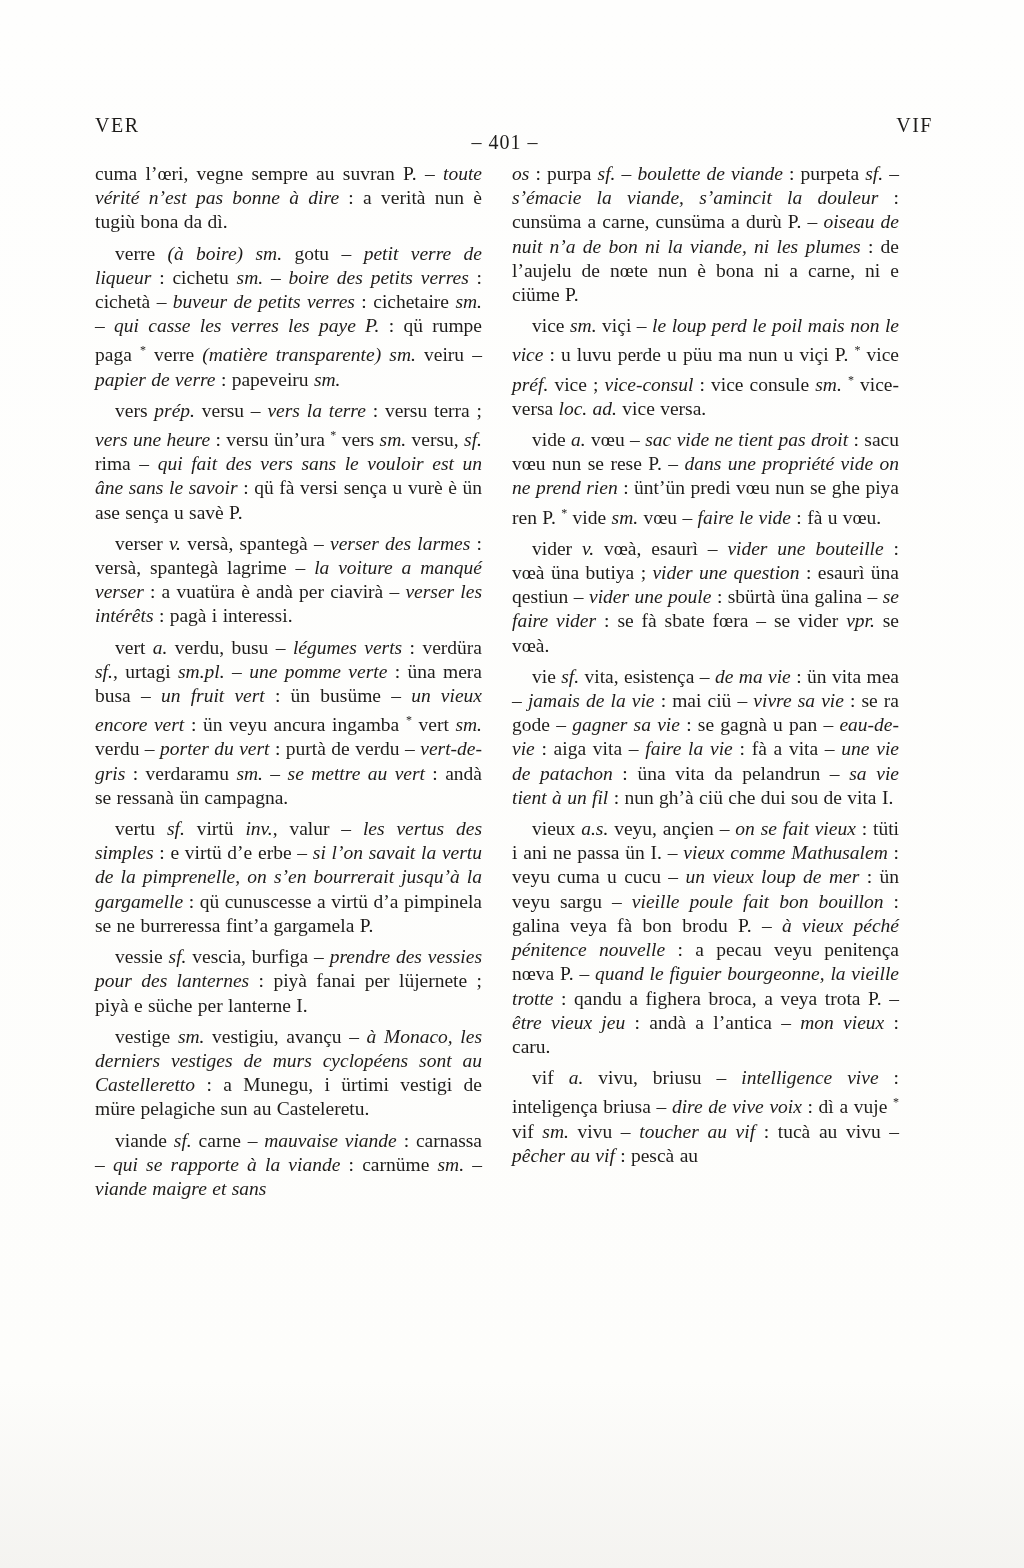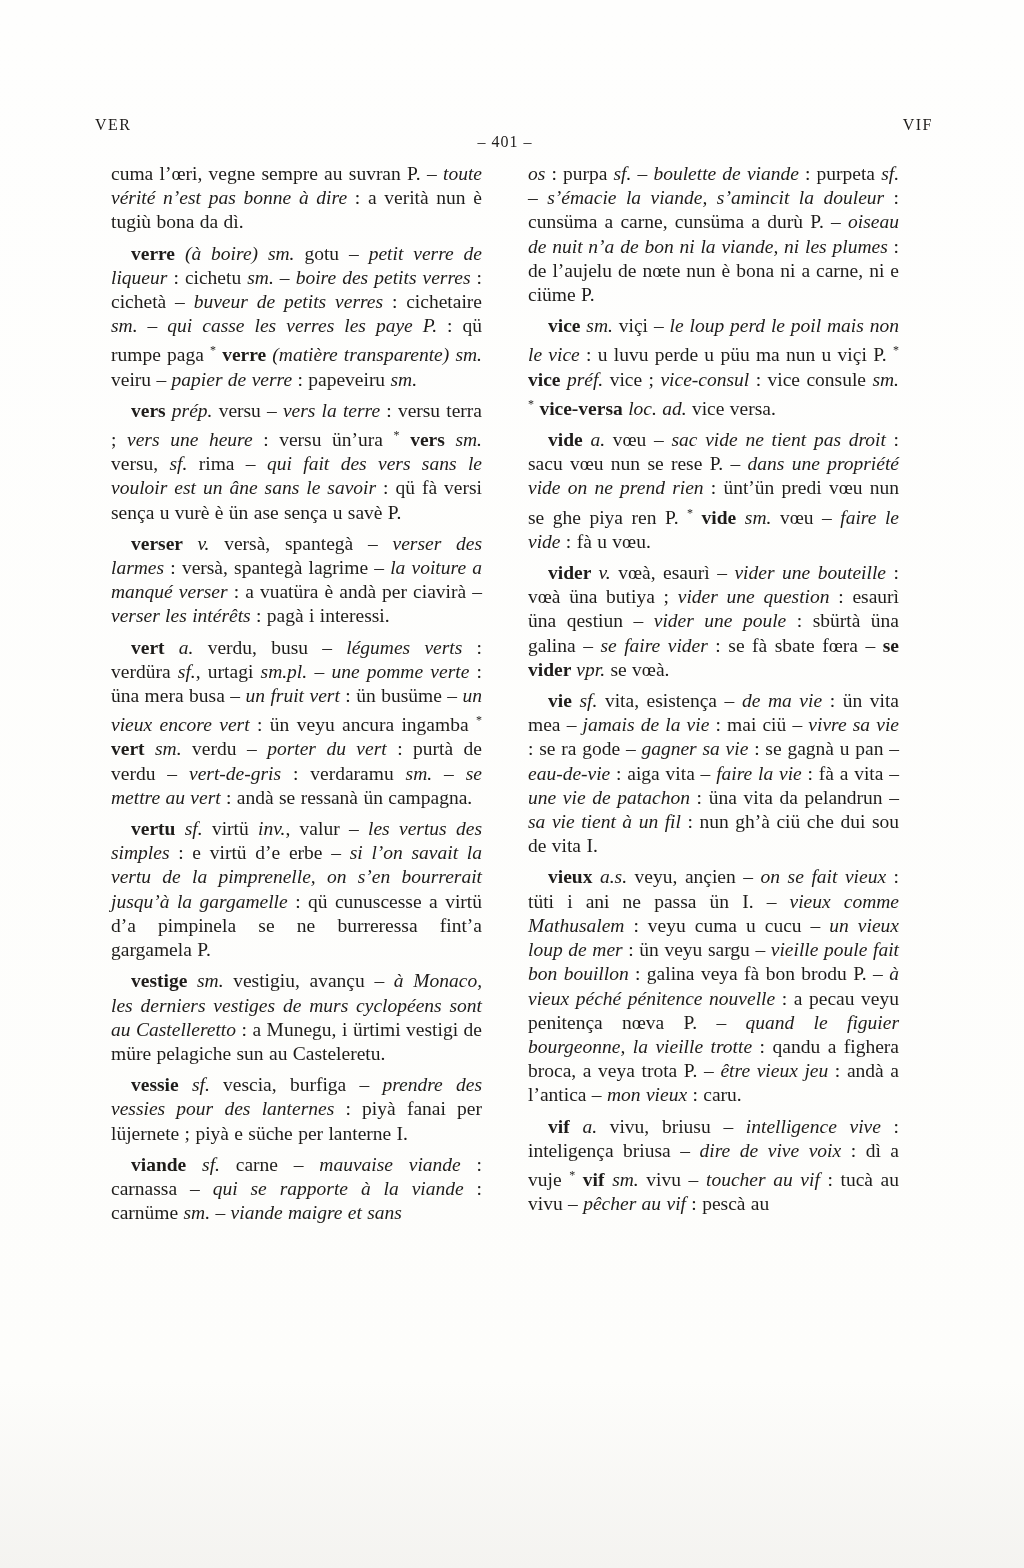--- a/index.html
+++ b/index.html
@@ -8,63 +8,63 @@
     width:1024px; height:1568px;
     margin:0 auto;
     background:#fdfdfb;
     background-image: linear-gradient(180deg, #fefefd 0%, #fdfdfb 88%, #f4f3f0 100%);
     overflow:hidden;
     color:#1e1c1a;
     font-family:"Liberation Serif","DejaVu Serif",serif;
   }
   .running-head {
     position:absolute; top:112px; left:95px; width:838px; height:30px;
-    font-size:16px; line-height:26px;
+    font-size:20px; line-height:26px;
   }
   .running-head .hw-left  { position:absolute; left:0; top:0; letter-spacing:1.5px; }
   .running-head .page-num { position:absolute; left:400px; top:17px; transform:translateX(-50%); letter-spacing:1px;margin-left:10px; }
   .running-head .hw-right { position:absolute; right:0; top:0; letter-spacing:1.5px; }
   .columns {
     position:absolute; top:162px; left:95px; width:804px;
     display:flex; gap:30px;
   }
-  .column { width:387px;margin-left:16px; }
+  .column { width:387px; }
   p.entry {
     margin:0 0 7px 0;
     text-align:justify;
     text-indent:20px;
     font-size:19.5px;
     line-height:24.2px;
     hyphens:auto;
     word-spacing:0.5px;
   }
   p.entry.no-indent { text-indent:0; }
-  .seg-b { font-weight:bold; }
+  .seg-b { font-weight:normal; }
   .seg-i { font-style:italic; }
   .seg-m { font-size:12px; vertical-align:7px; }
 </style>
 </head>
 <body>
 
 <div class="page">
   <div class="running-head">
     <span class="hw-left">VER</span>
     <span class="page-num">– 401 –</span>
     <span class="hw-right">VIF</span>
   </div>
   <div class="columns">
     <div class="column">
         <p class="entry no-indent"><span class="seg-n">cuma l’œri, vegne sempre au suvran P. – </span><span class="seg-i">toute vérité n’est pas bonne à dire</span><span class="seg-n"> : a verità nun è tugiù bona da dì.</span></p>
         <p class="entry"><span class="seg-b">verre </span><span class="seg-i">(à boire) sm. </span><span class="seg-n">gotu – </span><span class="seg-i">petit verre de liqueur</span><span class="seg-n"> : cichetu </span><span class="seg-i">sm.</span><span class="seg-n"> – </span><span class="seg-i">boire des petits verres</span><span class="seg-n"> : cichetà – </span><span class="seg-i">buveur de petits verres</span><span class="seg-n"> : cichetaire </span><span class="seg-i">sm.</span><span class="seg-n"> – </span><span class="seg-i">qui casse les verres les paye P.</span><span class="seg-n"> : qü rumpe paga </span><span class="seg-m">*</span><span class="seg-b"> verre </span><span class="seg-i">(matière transparente) sm. </span><span class="seg-n">veiru – </span><span class="seg-i">papier de verre</span><span class="seg-n"> : papeveiru </span><span class="seg-i">sm.</span></p>
         <p class="entry"><span class="seg-b">vers </span><span class="seg-i">prép. </span><span class="seg-n">versu – </span><span class="seg-i">vers la terre</span><span class="seg-n"> : versu terra ; </span><span class="seg-i">vers une heure</span><span class="seg-n"> : versu ün’ura </span><span class="seg-m">*</span><span class="seg-b"> vers </span><span class="seg-i">sm. </span><span class="seg-n">versu, </span><span class="seg-i">sf. </span><span class="seg-n">rima – </span><span class="seg-i">qui fait des vers sans le vouloir est un âne sans le savoir</span><span class="seg-n"> : qü fà versi sença u vurè è ün ase sença u savè P.</span></p>
         <p class="entry"><span class="seg-b">verser </span><span class="seg-i">v. </span><span class="seg-n">versà, spantegà – </span><span class="seg-i">verser des larmes</span><span class="seg-n"> : versà, spantegà lagrime – </span><span class="seg-i">la voiture a manqué verser</span><span class="seg-n"> : a vuatüra è andà per ciavirà – </span><span class="seg-i">verser les intérêts</span><span class="seg-n"> : pagà i interessi.</span></p>
         <p class="entry"><span class="seg-b">vert </span><span class="seg-i">a. </span><span class="seg-n">verdu, busu – </span><span class="seg-i">légumes verts</span><span class="seg-n"> : verdüra </span><span class="seg-i">sf.</span><span class="seg-n">, urtagi </span><span class="seg-i">sm.pl.</span><span class="seg-n"> – </span><span class="seg-i">une pomme verte</span><span class="seg-n"> : üna mera busa – </span><span class="seg-i">un fruit vert</span><span class="seg-n"> : ün busüme – </span><span class="seg-i">un vieux encore vert</span><span class="seg-n"> : ün veyu ancura ingamba </span><span class="seg-m">*</span><span class="seg-b"> vert </span><span class="seg-i">sm. </span><span class="seg-n">verdu – </span><span class="seg-i">porter du vert</span><span class="seg-n"> : purtà de verdu – </span><span class="seg-i">vert-de-gris</span><span class="seg-n"> : verdaramu </span><span class="seg-i">sm.</span><span class="seg-n"> – </span><span class="seg-i">se mettre au vert</span><span class="seg-n"> : andà se ressanà ün campagna.</span></p>
         <p class="entry"><span class="seg-b">vertu </span><span class="seg-i">sf. </span><span class="seg-n">virtü </span><span class="seg-i">inv.</span><span class="seg-n">, valur – </span><span class="seg-i">les vertus des simples</span><span class="seg-n"> : e virtü d’e erbe – </span><span class="seg-i">si l’on savait la vertu de la pimprenelle, on s’en bourrerait jusqu’à la gargamelle</span><span class="seg-n"> : qü cunuscesse a virtü d’a pimpinela se ne burreressa fint’a gargamela P.</span></p>
+        <p class="entry"><span class="seg-b">vessie </span><span class="seg-i">sf. </span><span class="seg-n">vescia, burfiga – </span><span class="seg-i">prendre des vessies pour des lanternes</span><span class="seg-n"> : piyà fanai per lüjernete ; piyà e süche per lanterne I.</span></p>
         <p class="entry"><span class="seg-b">vestige </span><span class="seg-i">sm. </span><span class="seg-n">vestigiu, avançu – </span><span class="seg-i">à Monaco, les derniers vestiges de murs cyclopéens sont au Castelleretto</span><span class="seg-n"> : a Munegu, i ürtimi vestigi de müre pelagiche sun au Casteleretu.</span></p>
-        <p class="entry"><span class="seg-b">vessie </span><span class="seg-i">sf. </span><span class="seg-n">vescia, burfiga – </span><span class="seg-i">prendre des vessies pour des lanternes</span><span class="seg-n"> : piyà fanai per lüjernete ; piyà e süche per lanterne I.</span></p>
         <p class="entry"><span class="seg-b">viande </span><span class="seg-i">sf. </span><span class="seg-n">carne – </span><span class="seg-i">mauvaise viande</span><span class="seg-n"> : carnassa – </span><span class="seg-i">qui se rapporte à la viande</span><span class="seg-n"> : carnüme </span><span class="seg-i">sm.</span><span class="seg-n"> – </span><span class="seg-i">viande maigre et sans</span></p>
       </div>
     <div class="column">
         <p class="entry no-indent"><span class="seg-i">os</span><span class="seg-n"> : purpa </span><span class="seg-i">sf.</span><span class="seg-n"> – </span><span class="seg-i">boulette de viande</span><span class="seg-n"> : purpeta </span><span class="seg-i">sf.</span><span class="seg-n"> – </span><span class="seg-i">s’émacie la viande, s’amincit la douleur</span><span class="seg-n"> : cunsüma a carne, cunsüma a durù P. – </span><span class="seg-i">oiseau de nuit n’a de bon ni la viande, ni les plumes</span><span class="seg-n"> : de l’aujelu de nœte nun è bona ni a carne, ni e ciüme P.</span></p>
         <p class="entry"><span class="seg-b">vice </span><span class="seg-i">sm. </span><span class="seg-n">viçi – </span><span class="seg-i">le loup perd le poil mais non le vice</span><span class="seg-n"> : u luvu perde u püu ma nun u viçi P. </span><span class="seg-m">*</span><span class="seg-b"> vice </span><span class="seg-i">préf. </span><span class="seg-n">vice ; </span><span class="seg-i">vice-consul</span><span class="seg-n"> : vice consule </span><span class="seg-i">sm.</span><span class="seg-n"> </span><span class="seg-m">*</span><span class="seg-b"> vice-versa </span><span class="seg-i">loc. ad. </span><span class="seg-n">vice versa.</span></p>
         <p class="entry"><span class="seg-b">vide </span><span class="seg-i">a. </span><span class="seg-n">vœu – </span><span class="seg-i">sac vide ne tient pas droit</span><span class="seg-n"> : sacu vœu nun se rese P. – </span><span class="seg-i">dans une propriété vide on ne prend rien</span><span class="seg-n"> : ünt’ün predi vœu nun se ghe piya ren P. </span><span class="seg-m">*</span><span class="seg-b"> vide </span><span class="seg-i">sm. </span><span class="seg-n">vœu – </span><span class="seg-i">faire le vide</span><span class="seg-n"> : fà u vœu.</span></p>
         <p class="entry"><span class="seg-b">vider </span><span class="seg-i">v. </span><span class="seg-n">vœà, esaurì – </span><span class="seg-i">vider une bouteille</span><span class="seg-n"> : vœà üna butiya ; </span><span class="seg-i">vider une question</span><span class="seg-n"> : esaurì üna qestiun – </span><span class="seg-i">vider une poule</span><span class="seg-n"> : sbürtà üna galina – </span><span class="seg-i">se faire vider</span><span class="seg-n"> : se fà sbate fœra – </span><span class="seg-b">se vider </span><span class="seg-i">vpr. </span><span class="seg-n">se vœà.</span></p>
         <p class="entry"><span class="seg-b">vie </span><span class="seg-i">sf. </span><span class="seg-n">vita, esistença – </span><span class="seg-i">de ma vie</span><span class="seg-n"> : ün vita mea – </span><span class="seg-i">jamais de la vie</span><span class="seg-n"> : mai ciü – </span><span class="seg-i">vivre sa vie</span><span class="seg-n"> : se ra gode – </span><span class="seg-i">gagner sa vie</span><span class="seg-n"> : se gagnà u pan – </span><span class="seg-i">eau-de-vie</span><span class="seg-n"> : aiga vita – </span><span class="seg-i">faire la vie</span><span class="seg-n"> : fà a vita – </span><span class="seg-i">une vie de patachon</span><span class="seg-n"> : üna vita da pelandrun – </span><span class="seg-i">sa vie tient à un fil</span><span class="seg-n"> : nun gh’à ciü che dui sou de vita I.</span></p>
         <p class="entry"><span class="seg-b">vieux </span><span class="seg-i">a.s. </span><span class="seg-n">veyu, ançien – </span><span class="seg-i">on se fait vieux</span><span class="seg-n"> : tüti i ani ne passa ün I. – </span><span class="seg-i">vieux comme Mathusalem</span><span class="seg-n"> : veyu cuma u cucu – </span><span class="seg-i">un vieux loup de mer</span><span class="seg-n"> : ün veyu sargu – </span><span class="seg-i">vieille poule fait bon bouillon</span><span class="seg-n"> : galina veya fà bon brodu P. – </span><span class="seg-i">à vieux péché pénitence nouvelle</span><span class="seg-n"> : a pecau veyu penitença nœva P. – </span><span class="seg-i">quand le figuier bourgeonne, la vieille trotte</span><span class="seg-n"> : qandu a fighera broca, a veya trota P. – </span><span class="seg-i">être vieux jeu</span><span class="seg-n"> : andà a l’antica – </span><span class="seg-i">mon vieux</span><span class="seg-n"> : caru.</span></p>
         <p class="entry"><span class="seg-b">vif </span><span class="seg-i">a. </span><span class="seg-n">vivu, briusu – </span><span class="seg-i">intelligence vive</span><span class="seg-n"> : inteligença briusa – </span><span class="seg-i">dire de vive voix</span><span class="seg-n"> : dì a vuje </span><span class="seg-m">*</span><span class="seg-b"> vif </span><span class="seg-i">sm. </span><span class="seg-n">vivu – </span><span class="seg-i">toucher au vif</span><span class="seg-n"> : tucà au vivu – </span><span class="seg-i">pêcher au vif</span><span class="seg-n"> : pescà au</span></p>

